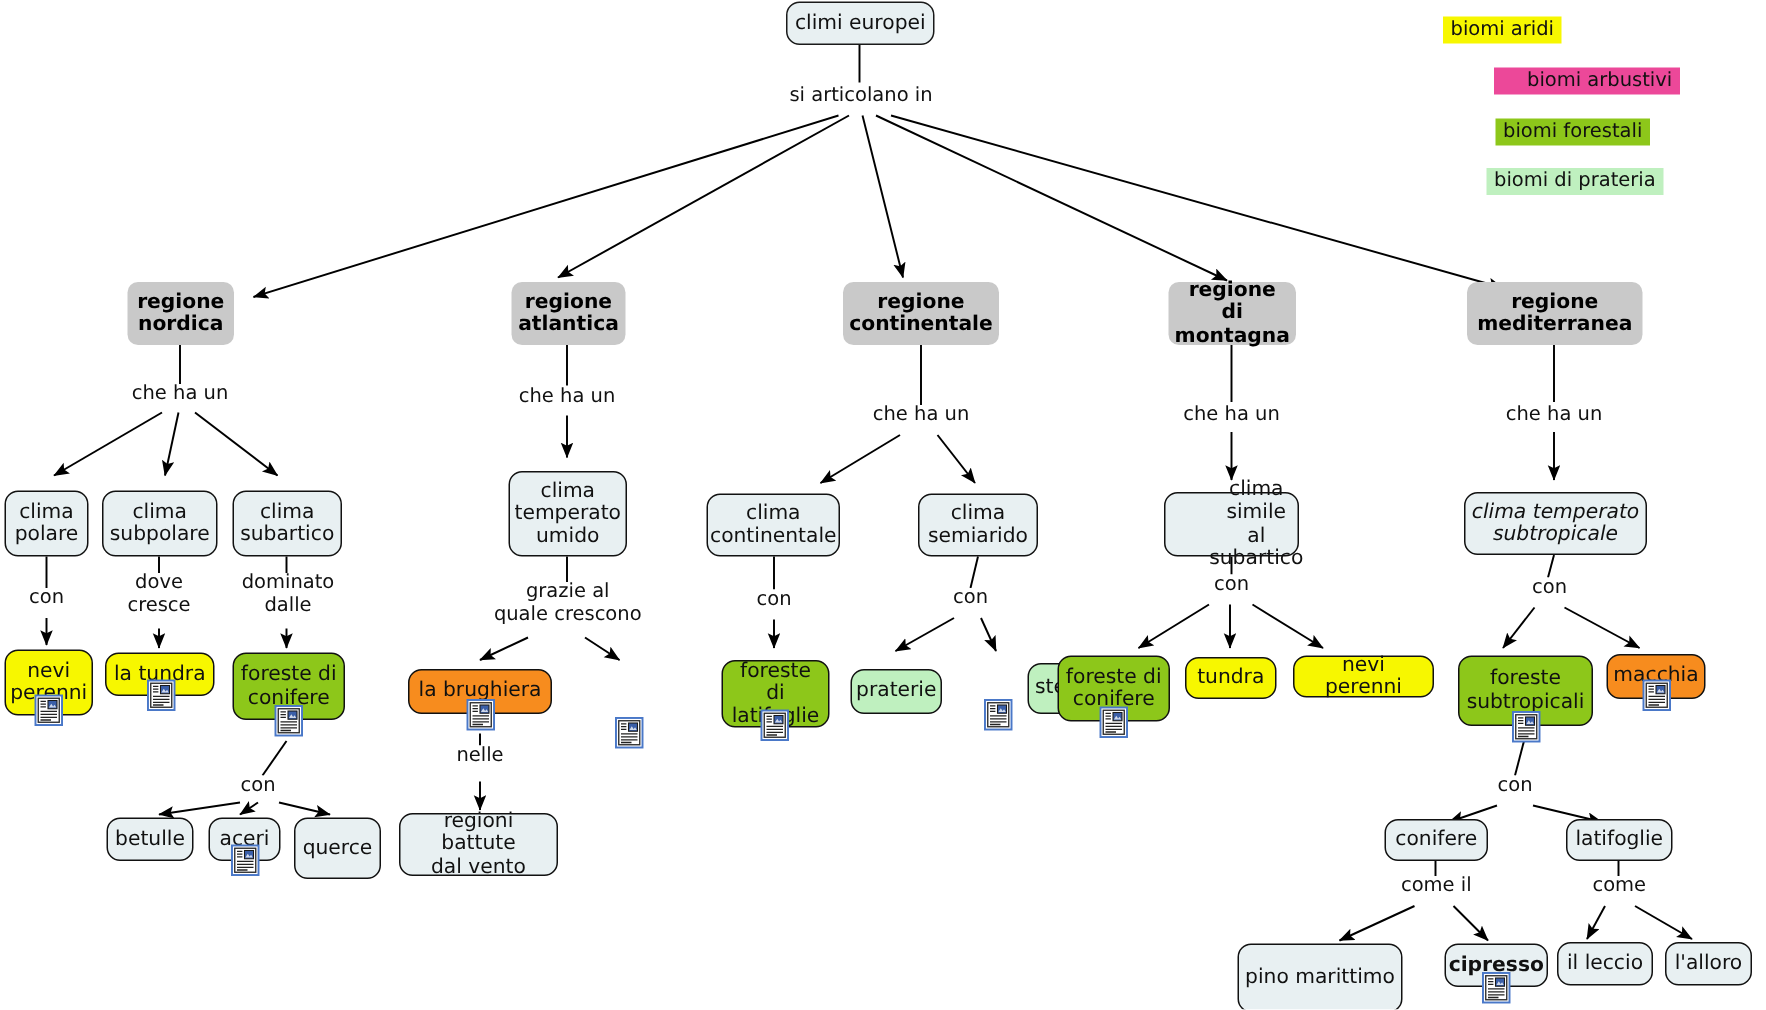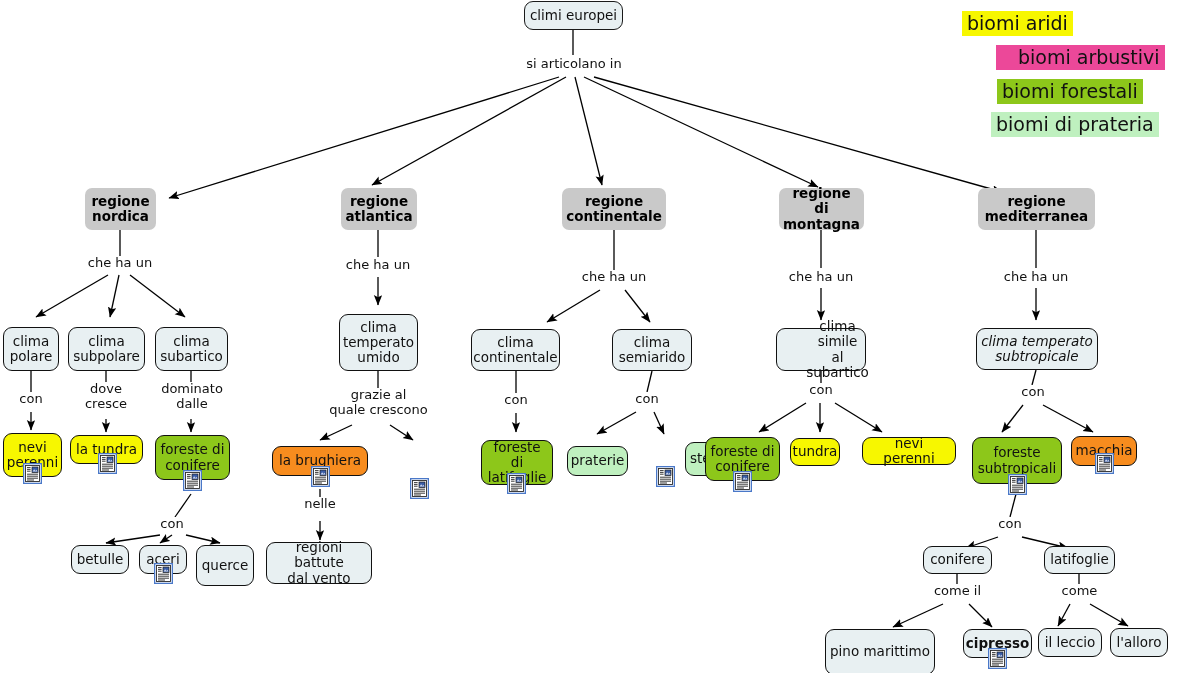--- a/index.html
+++ b/index.html
@@ -77,21 +77,21 @@
     font-size: 13px;
     color: #111111;
     text-align: center;
     line-height: 1.14;
     z-index: 4;
     white-space: pre-line;
     background: #ffffff;
   }
   .legend-item {
     position: absolute;
-    font-size: 19px;
+    font-size: 13px;
     padding: 1px 5px 2px 5px;
     color: #111111;
     z-index: 5;
     white-space: nowrap;
   }
   .legend-item.arid { background: #f7f700; }
   .legend-item.shrub { background: #ec4899; padding-left: 22px; }
   .legend-item.forest { background: #8dc71a; }
   .legend-item.grass { background: #bff0bf; }
 
@@ -270,21 +270,21 @@
   <div class="node shrub" style="left:272px; top:446px; width:96px; height:30px;">la brughiera</div>
 
   <div class="node forest" style="left:481px; top:440px; width:72px; height:45px;">foreste di
 latifoglie</div>
 
   <div class="node grass" style="left:567px; top:446px; width:61px; height:30px;">praterie</div>
   <div class="node grass" style="left:637px; top:442px; width:56px; height:34px;margin-left:48px;">steppe</div>
 
   <div class="node forest" style="left:705px; top:437px; width:75px; height:44px;">foreste di
 conifere</div>
-  <div class="node arid" style="left:790px; top:438px; width:50px; height:28px;">tundra</div>
+  <div class="node arid" style="left:790px; top:438px; width:61px; height:28px;">tundra</div>
   <div class="node arid" style="left:862px; top:437px; width:94px; height:28px;">nevi perenni</div>
 
   <div class="node forest" style="left:972px; top:437px; width:90px; height:47px;">foreste
 subtropicali</div>
   <div class="node shrub" style="left:1071px; top:436px; width:66px; height:30px;">macchia</div>
 
   <div class="node plain" style="left:71px; top:545px; width:58px; height:29px;">betulle</div>
   <div class="node plain" style="left:139px; top:545px; width:48px; height:29px;">aceri</div>
   <div class="node plain" style="left:196px; top:545px; width:58px; height:41px;">querce</div>
 

